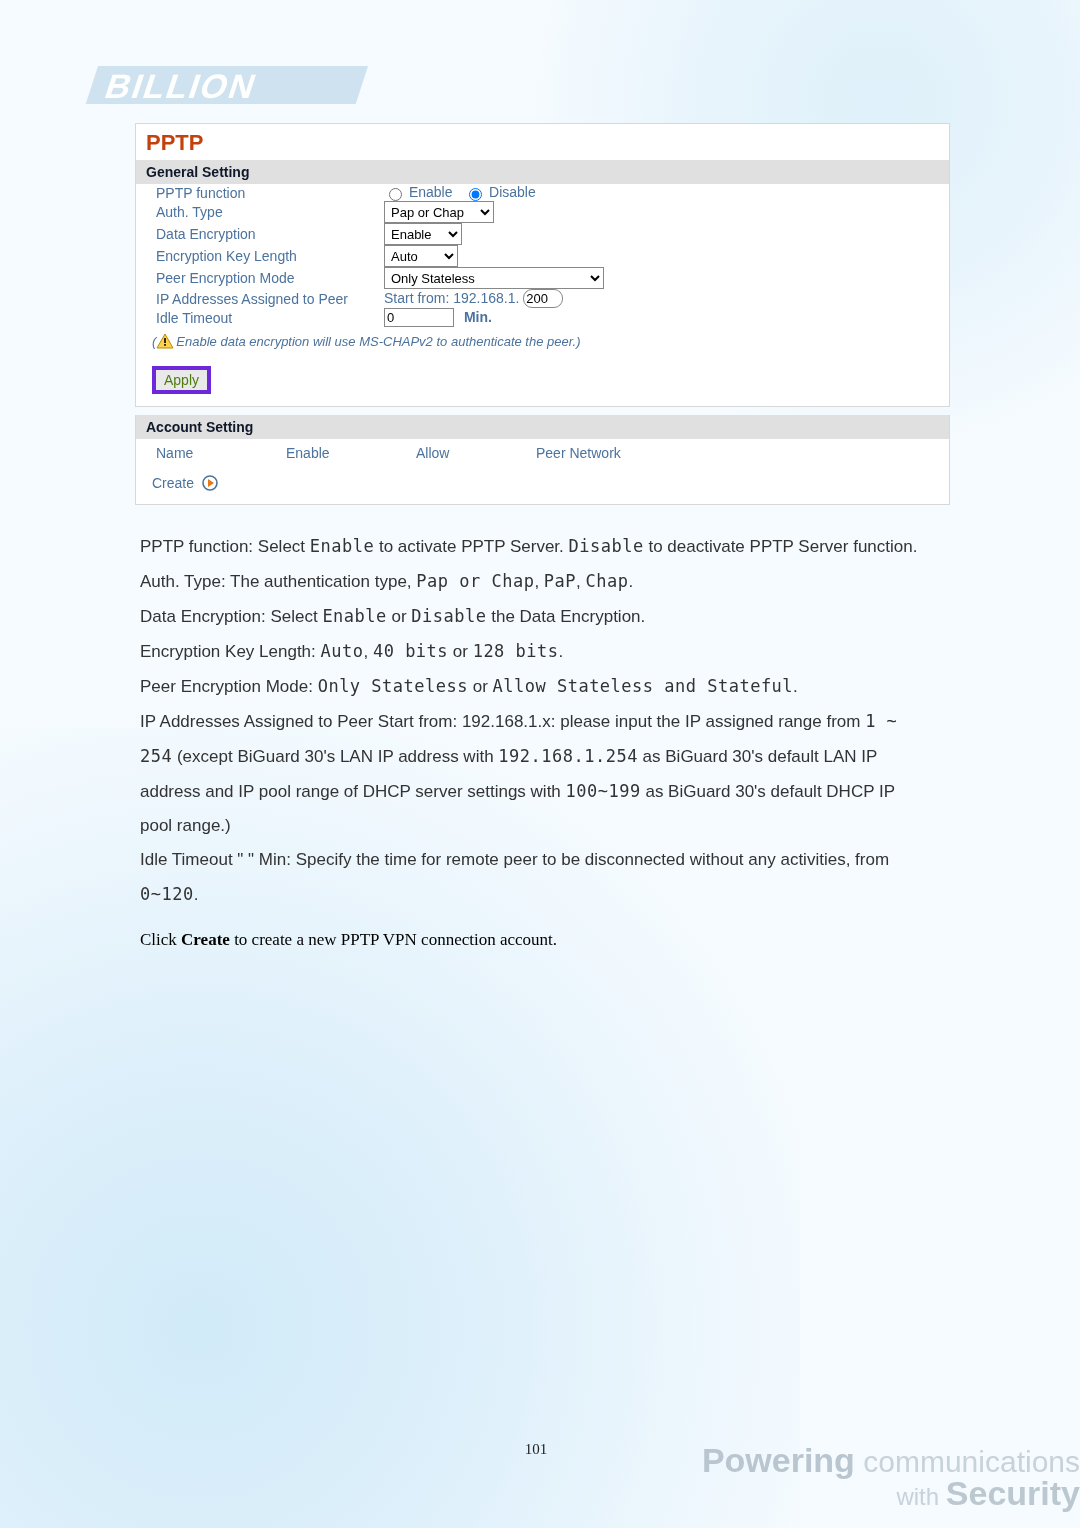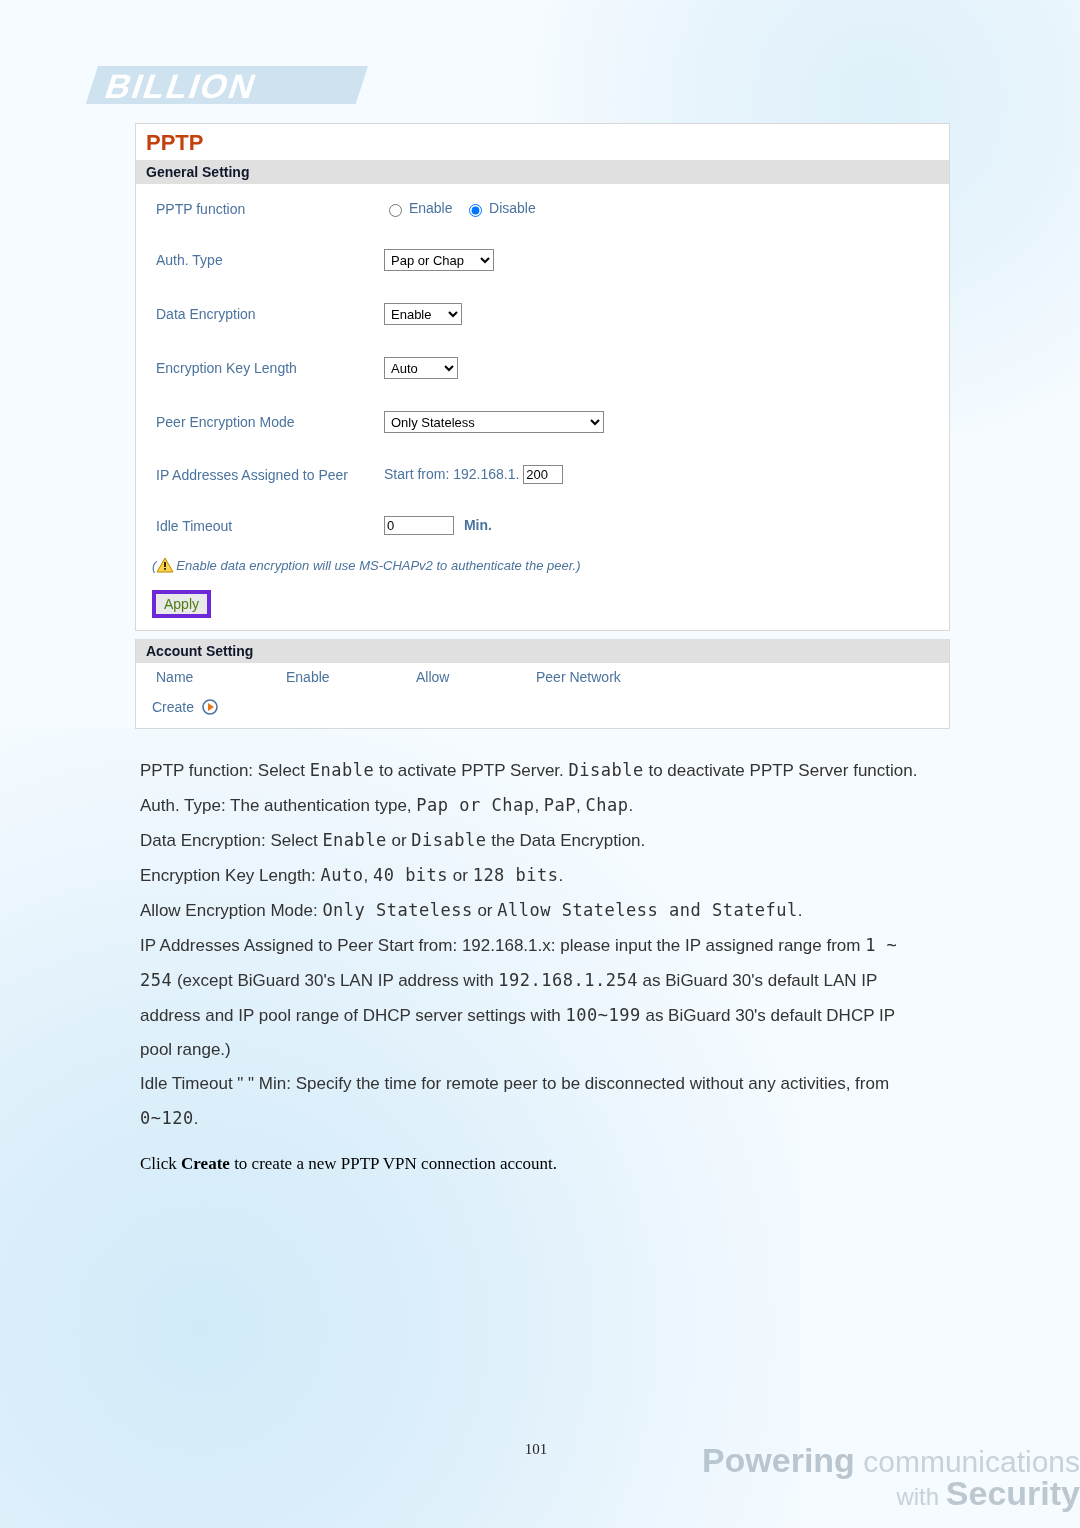--- a/index.html
+++ b/index.html
@@ -63,21 +63,21 @@
     font-size: 14px;
     font-weight: bold;
     padding: 4px 10px;
     color: #0f172a;
   }
   table.form {
     width: 100%;
     border-collapse: collapse;
   }
   table.form td {
-    padding: 16px 8px;
+    padding: 0 8px;
     font-size: 14px;
     color: #4b739e;
     vertical-align: middle;
   }
   table.form td.label {
     width: 240px;
     padding-left: 20px;
   }
   .radio { vertical-align: middle; }
   select, input[type=text] {
@@ -251,21 +251,21 @@
         <td>
           <select style="width:220px;">
             <option>Only Stateless</option>
           </select>
         </td>
       </tr>
       <tr>
         <td class="label">IP Addresses Assigned to Peer</td>
         <td>
           <span class="inline-val">Start from: 192.168.1.</span>
-          <input type="text" class="small" style="width: 40px;" value="200">
+          <input type="text" class="small" style="width: 40px; border-radius: 9px;" value="200">
         </td>
       </tr>
       <tr>
         <td class="label">Idle Timeout</td>
         <td>
           <input type="text" class="small" style="width: 70px;" value="0">
           <span class="after-select">Min.</span>
         </td>
       </tr>
     </tbody>
@@ -310,21 +310,21 @@
         </svg>
       </span>
     </div>
   </div>
 
   <div class="desc">
     <span>PPTP function: Select </span><span class="term">Enable</span><span> to activate PPTP Server. </span><span class="term">Disable</span><span> to deactivate PPTP Server function.</span><br>
     <span>Auth. Type: The authentication type, </span><span class="term">Pap or Chap</span><span>, </span><span class="term">PaP</span><span>, </span><span class="term">Chap</span><span>.</span><br>
     <span>Data Encryption: Select </span><span class="term">Enable</span><span> or </span><span class="term">Disable</span><span> the Data Encryption.</span><br>
     <span>Encryption Key Length: </span><span class="term">Auto</span><span>, </span><span class="term">40 bits</span><span> or </span><span class="term">128 bits</span><span>.</span><br>
-    <span>Allow Encryption Mode: </span><span class="term">Only Stateless</span><span> or </span><span class="term">Allow Stateless and Stateful</span><span>.</span><br>
+    <span>Peer Encryption Mode: </span><span class="term">Only Stateless</span><span> or </span><span class="term">Allow Stateless and Stateful</span><span>.</span><br>
     <span>IP Addresses Assigned to Peer Start from: 192.168.1.x: please input the IP assigned range from </span><span class="term">1 ~ 254</span><span> (except BiGuard 30's LAN IP address with </span><span class="term">192.168.1.254</span><span> as BiGuard 30's default LAN IP address and IP pool range of DHCP server settings with </span><span class="term">100~199</span><span> as BiGuard 30's default DHCP IP pool range.)</span><br>
     <span>Idle Timeout "   " Min: Specify the time for remote peer to be disconnected without any activities, from </span><span class="term">0~120</span><span>.</span>
   </div>
 
   <div class="final-line">
     <span>Click </span><b>Create</b><span> to create a new PPTP VPN connection account.</span>
   </div>
 
 </div>
 

